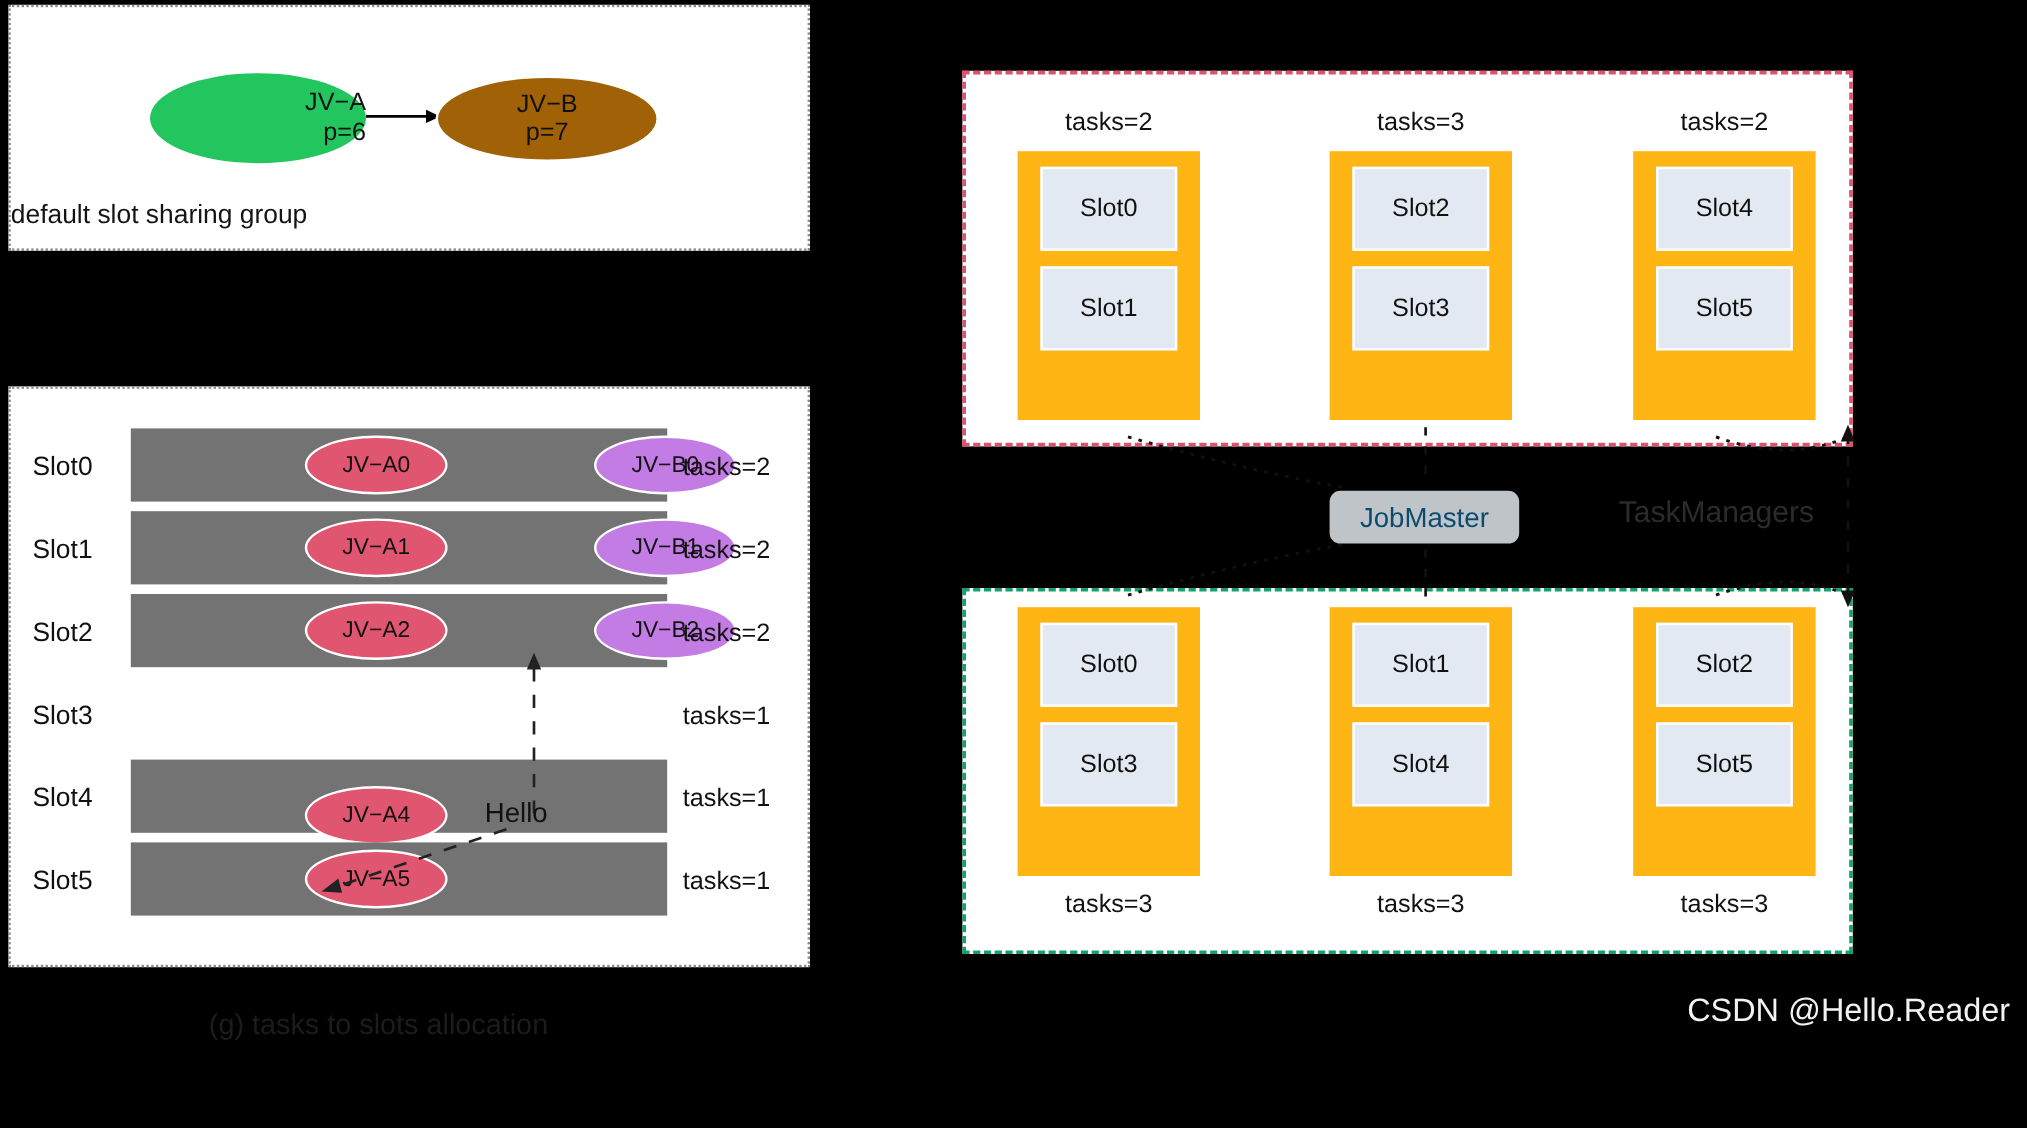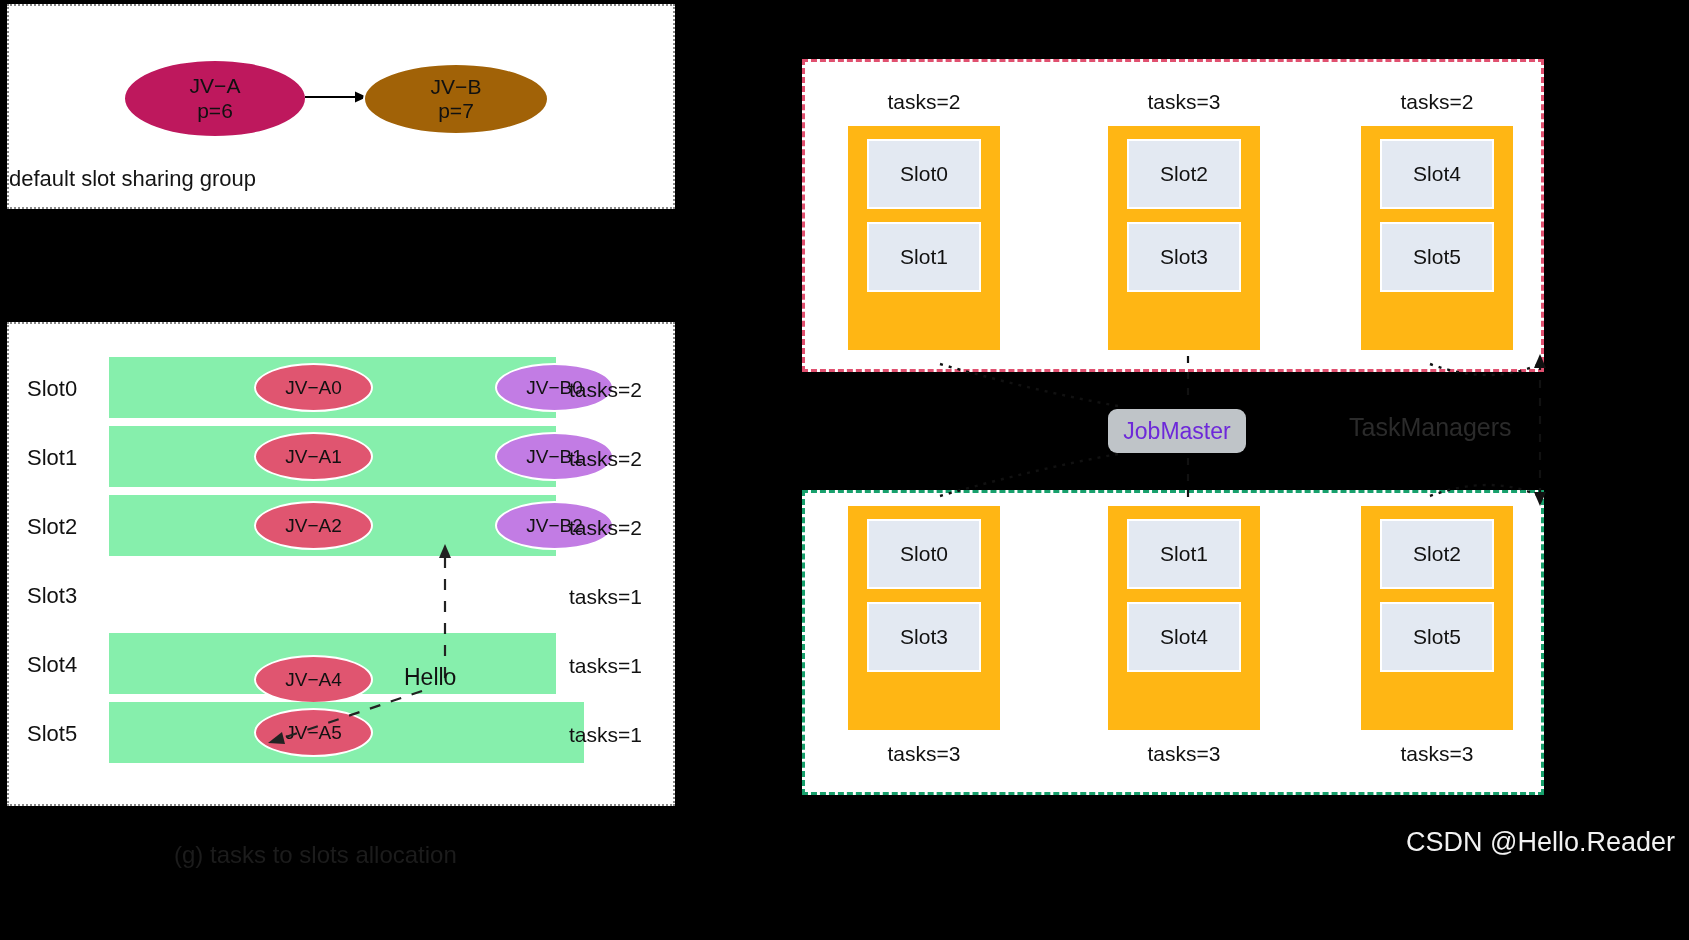--- a/index.html
+++ b/index.html
@@ -44,21 +44,21 @@
     border-radius: 50%;
     display: flex;
     flex-direction: column;
     align-items: center;
     justify-content: center;
     line-height: 1.15;
     color: #111111;
     box-sizing: border-box;
     border: 2px solid #ffffff;
   }
-  .ellipse.red { background: #be185d; }
+  .ellipse.red { background: #22c55e; align-items: flex-end; }
   .ellipse.purple { background: #a16207; }
 
   #jv-a-node {
     left: 114px; top: 53px;
     width: 184px; height: 79px;
     font-size: 21px;
   }
   #jv-b-node {
     left: 354px; top: 57px;
     width: 186px; height: 72px;
@@ -82,21 +82,21 @@
     left: 7px;
     top: 322px;
     width: 668px;
     height: 484px;
   }
   .slot-row {
     position: absolute;
     left: 100px;
     width: 447px;
     height: 61px;
-    background: #86efac;
+    background: #737373;
   }
   .slot-label {
     position: absolute;
     left: 18px;
     width: 80px;
     text-align: left;
     font-size: 22px;
     color: #111111;
   }
   .tasks-label {
@@ -178,29 +178,29 @@
     color: #111111;
   }
   .tm-tasks.above { margin-bottom: 12px; }
   .tm-tasks.below { margin-top: 12px; }
 
   
   #jobmaster-badge {
     position: absolute;
     left: 1108px;
     top: 409px;
-    width: 138px;
+    width: 158px;
     height: 44px;
     background: #bfc4c8;
     border-radius: 9px;
     display: flex;
     align-items: center;
     justify-content: center;
     font-size: 23px;
-    color: #6d28d9;
+    color: #0c4a6e;
   }
   #taskmanagers-label {
     position: absolute;
     left: 1349px;
     top: 413px;
     font-size: 25px;
     color: #2b2b2b;
   }
 
   
@@ -277,21 +277,21 @@
 
   <div class="slot-label" style="top:259px;">Slot3</div>
   <div class="tasks-label" style="top:261px;">tasks=1</div>
 
   <div class="slot-row" style="top:309px;">
     <div class="row-ellipse a" style="top:22px;">JV−A4</div>
   </div>
   <div class="slot-label" style="top:328px;">Slot4</div>
   <div class="tasks-label" style="top:330px;">tasks=1</div>
 
-  <div class="slot-row" style="top:378px;padding-left:28px;">
+  <div class="slot-row" style="top:378px;">
     <div class="row-ellipse a" style="top:6px;">JV−A5</div>
   </div>
   <div class="slot-label" style="top:397px;">Slot5</div>
   <div class="tasks-label" style="top:399px;">tasks=1</div>
 </div>
 
 <svg id="tasks-arrows" viewBox="0 0 300 230">
 
   <line x1="215" y1="150" x2="215" y2="28" stroke="#222" stroke-width="2.2" stroke-dasharray="11,11"></line>
   <polygon points="209,30 215,16 221,30" fill="#222"></polygon>

